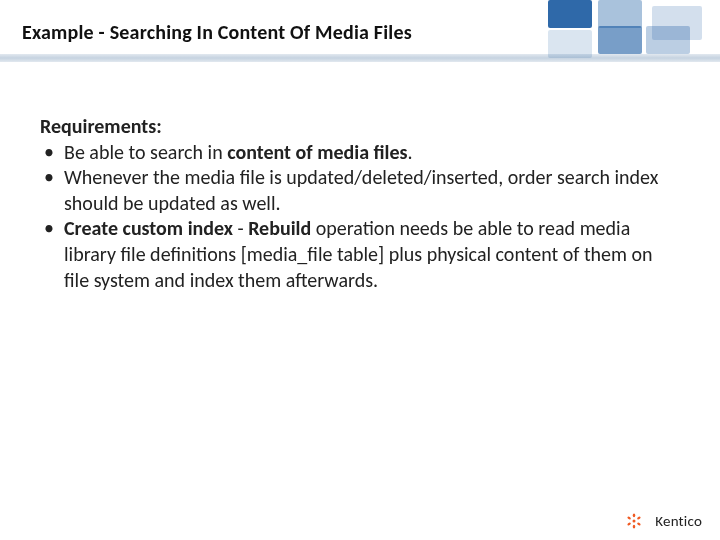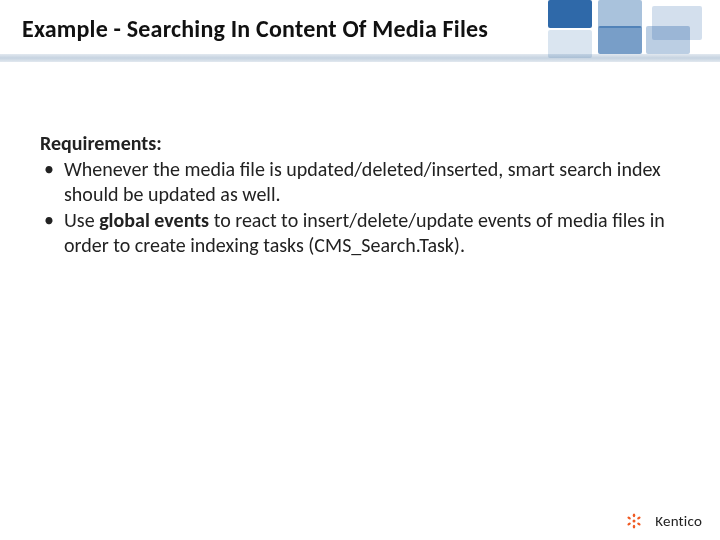--- a/index.html
+++ b/index.html
@@ -8,36 +8,36 @@
   .header-decor { position: absolute; top: 0; right: 18px; width: 240px; height: 70px; pointer-events: none; }
   .decor-box { position: absolute; border-radius: 2px; }
   .title-bar {
     position: absolute;
     top: 54px; left: 0; width: 720px; height: 8px;
     background: linear-gradient(180deg, rgba(0,60,120,0.18) 0%, rgba(0,60,120,0.35) 50%, rgba(0,60,120,0.18) 100%);
     opacity: .65;
   }
   .title {
     position: absolute;
-    top: 14px; left: 22px;
-    font-size: 24px;
+    top: 20px; left: 22px;
+    font-size: 20px;
     font-weight: 700;
     color: #111;
     letter-spacing: 0.2px;
   }
   .content {
     position: absolute;
     top: 114px;
     left: 40px;
     width: 640px;
     font-size: 20px;
     line-height: 1.28;
     color: #222;
   }
-  .section-label { font-weight: 700; margin-top: 17px; }
+  .section-label { font-weight: 700; margin-top: 0; }
   ul { list-style: none; margin: 0; padding: 0; }
   li.bullet { position: relative; padding-left: 24px; }
   li.bullet::before { content: "•"; position: absolute; left: 4px; top: 0; }
   .b { font-weight: 700; }
   .footer-logo {
     position: absolute;
     right: 18px; bottom: 10px;
     display: flex; align-items: center; gap: 12px; text-align: center;
   }
   .footer-logo .txt { font-size: 15px; color: #222; letter-spacing: 0.2px; }
@@ -55,27 +55,30 @@
     <div class="decor-box" style="top:30px; right:110px; width:44px; height:28px; background:#0a4f9a; opacity:.15;"></div>
   </div>
   <div class="title-bar"></div>
 
   <div class="title">Example - Searching In Content Of Media Files</div>
 
   <div class="content">
     <div class="section-label">Requirements:</div>
     <ul>
       <li class="bullet">
-        <span>Whenever the media file is updated/deleted/inserted, smart search index should be updated as well.</span>
+        <span>Be able to search in </span><span class="b">content of media files</span><span>.</span>
+      </li>
+      <li class="bullet">
+        <span>Whenever the media file is updated/deleted/inserted, order search index should be updated as well.</span>
       </li>
     </ul>
 
     <ul>
       <li class="bullet">
-        <span>Use </span><span class="b">global events</span><span> to react to insert/delete/update events of media files in order to create indexing tasks (CMS_Search.Task).</span>
+        <span class="b">Create custom index</span><span> - </span><span class="b">Rebuild</span><span> operation needs be able to read media library file definitions [media_file table] plus physical content of them on file system and index them afterwards.</span>
       </li>
     </ul>
   </div>
 
   <div class="footer-logo">
     <svg width="18" height="18" viewBox="0 0 24 24">
       <g fill="#f05a22">
         <circle cx="12" cy="12" r="2.0"></circle>
         <ellipse cx="12" cy="4.5" rx="1.7" ry="2.4" transform="rotate(0 12 4.5)"></ellipse>
         <ellipse cx="18.5" cy="8" rx="1.7" ry="2.4" transform="rotate(60 18.5 8)"></ellipse>

